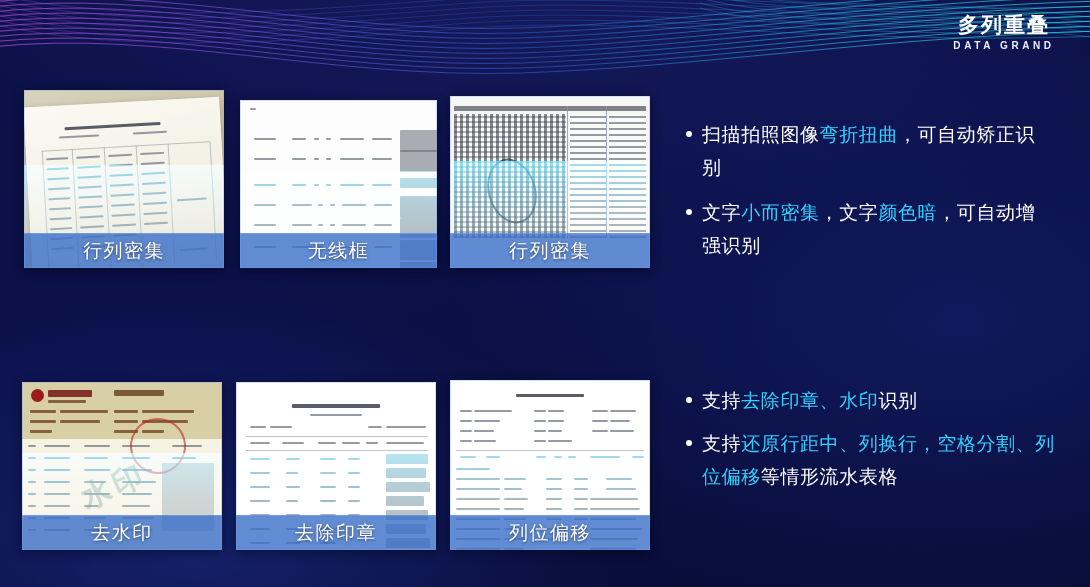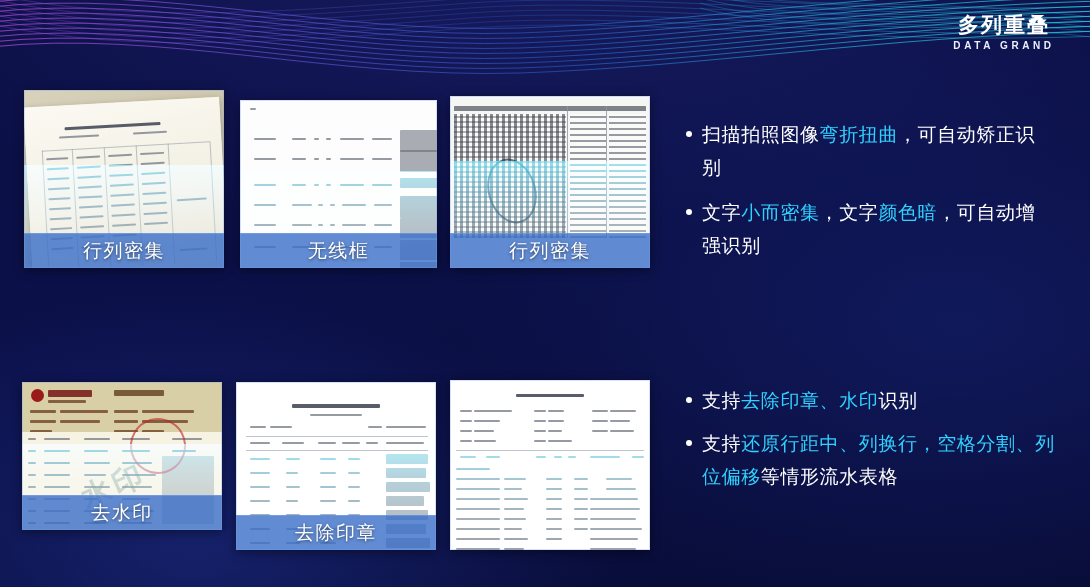--- a/index.html
+++ b/index.html
@@ -295,21 +295,21 @@
         <div class="gridline" style="left:113px;top:0;width:1px;height:132px;opacity:.8;"></div>
         <div class="gridline" style="left:152px;top:0;width:1px;height:132px;opacity:.8;"></div>
         <div class="stamp stamp-dark" style="left:34px;top:52px;width:44px;height:62px;"></div>
       </div>
       <div class="scan deep"></div>
     </div>
     <div class="caption">行列密集</div>
     <div class="card-frame"></div>
   </div>
 
-  <div class="card" style="left:22px;top:382px;width:200px;height:148px;">
+  <div class="card" style="left:22px;top:382px;width:200px;height:168px;">
     <div class="shot">
       <div class="paper" style="background:#efe8cf;"></div>
       <div class="bankhdr">
         <div class="banklogo" style="left:9px;top:7px;"></div>
         <div class="banktxt" style="left:26px;top:8px;width:44px;height:7px;background:#7a1f1f;opacity:.9;"></div>
         <div class="banktxt" style="left:26px;top:18px;width:38px;height:3px;"></div>
         <div class="banktxt" style="left:92px;top:8px;width:50px;height:6px;background:#5a3411;"></div>
         <div class="banktxt" style="left:8px;top:28px;width:26px;"></div>
         <div class="banktxt" style="left:38px;top:28px;width:48px;"></div>
         <div class="banktxt" style="left:92px;top:28px;width:24px;"></div>
@@ -491,20 +491,21 @@
       <div class="docline" style="left:140px;top:148px;width:52px;"></div>
       <div class="docline" style="left:6px;top:158px;width:44px;"></div>
       <div class="docline" style="left:54px;top:158px;width:24px;"></div>
       <div class="docline" style="left:96px;top:158px;width:16px;"></div>
       <div class="docline" style="left:140px;top:158px;width:48px;"></div>
       <div class="docline" style="left:6px;top:168px;width:44px;"></div>
       <div class="docline" style="left:54px;top:168px;width:20px;"></div>
       <div class="docline" style="left:140px;top:168px;width:46px;"></div>
       <div class="scan"></div>
     </div>
+    <div class="caption">列位偏移</div>
     <div class="card-frame"></div>
   </div>
 
   <div class="bullets" style="left:686px;top:384px;width:390px;">
     <div class="bullet">
       <span class="dot"></span>
       <span class="btxt" style="max-width:380px;"><span class="bw">支持</span><span class="hl">去除印章、水印</span><span class="bw">识别</span></span>
     </div>
     <div class="bullet" style="margin-top:10px;">
       <span class="dot"></span>

